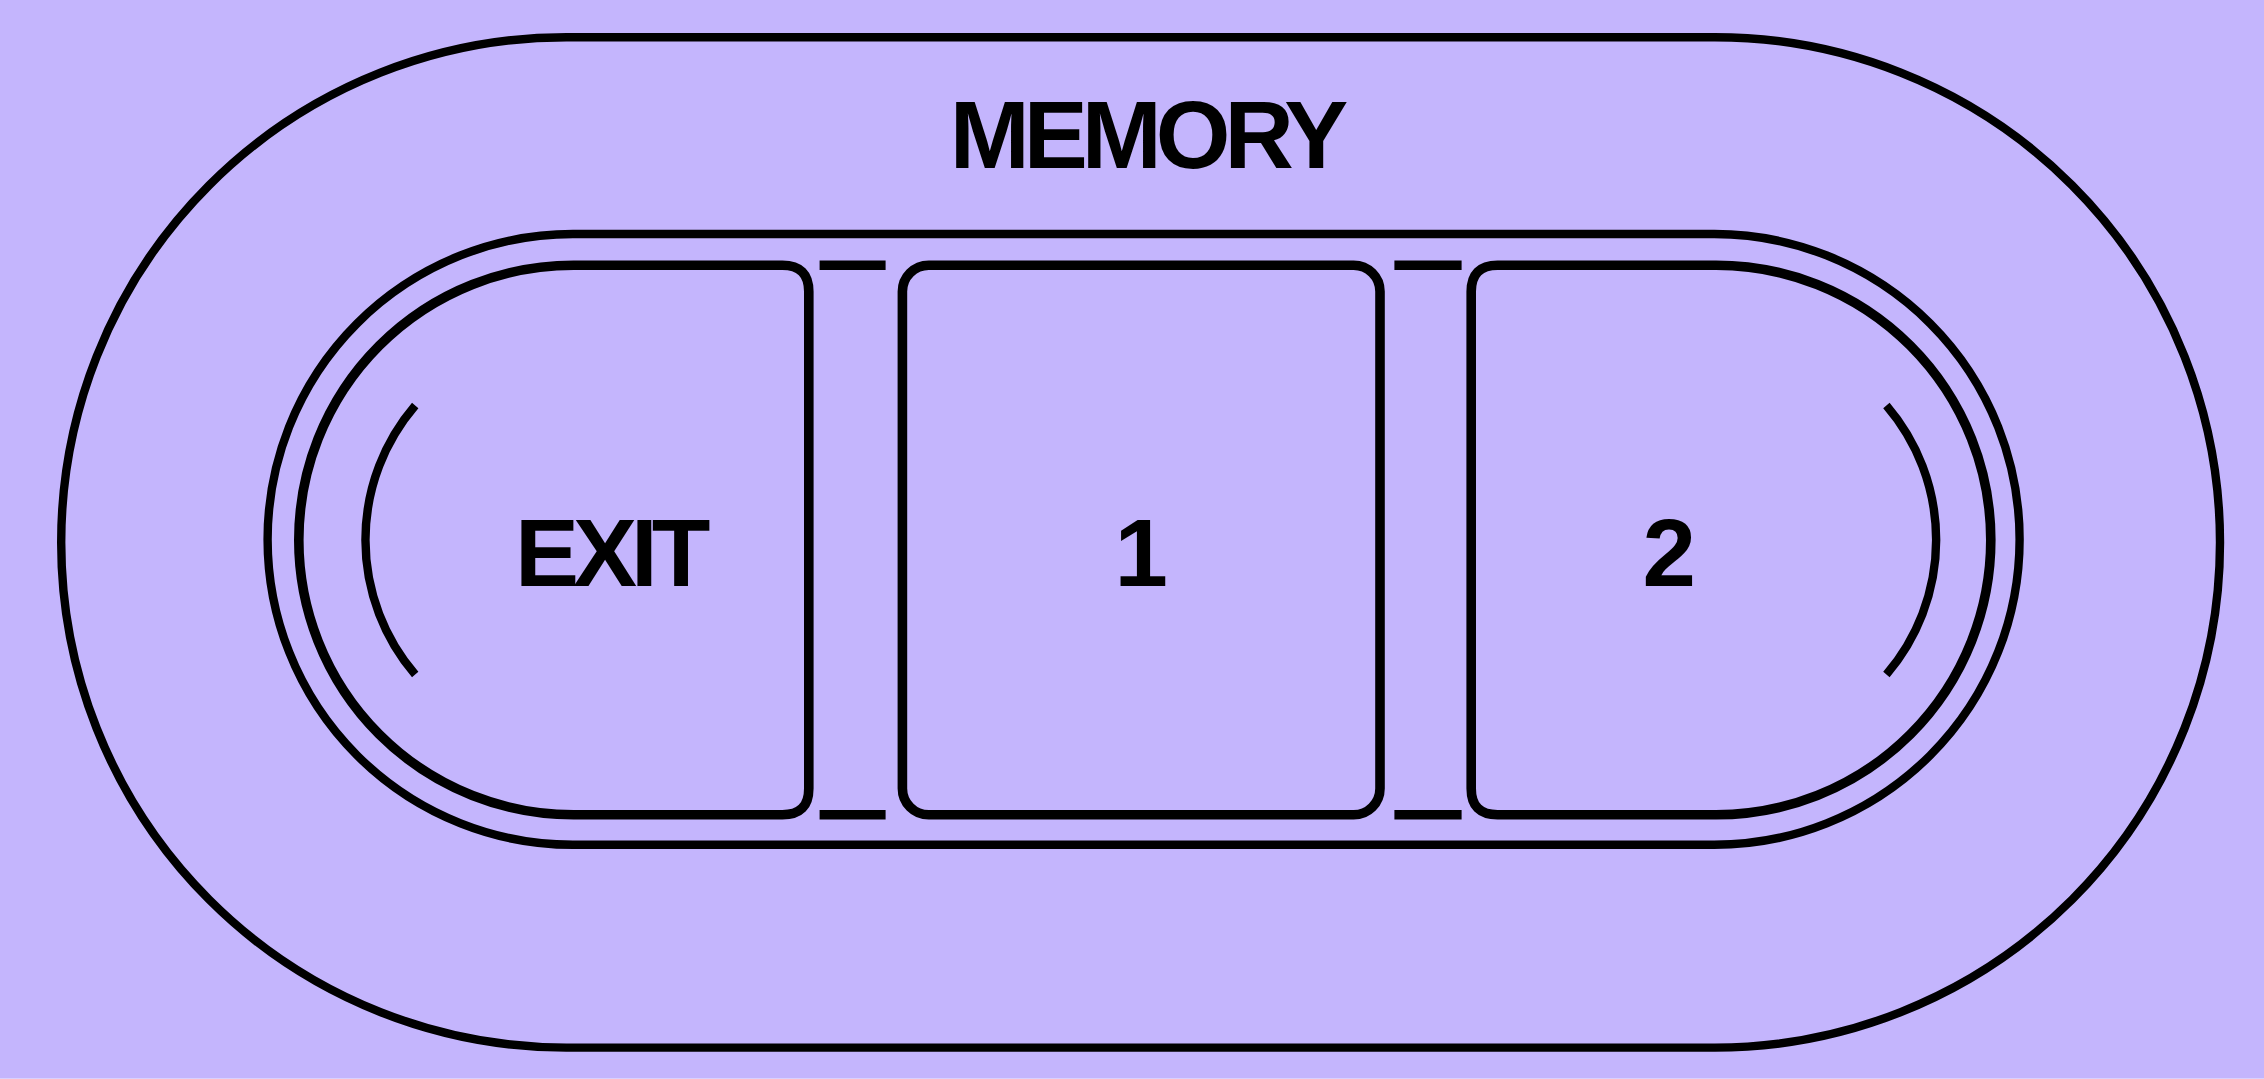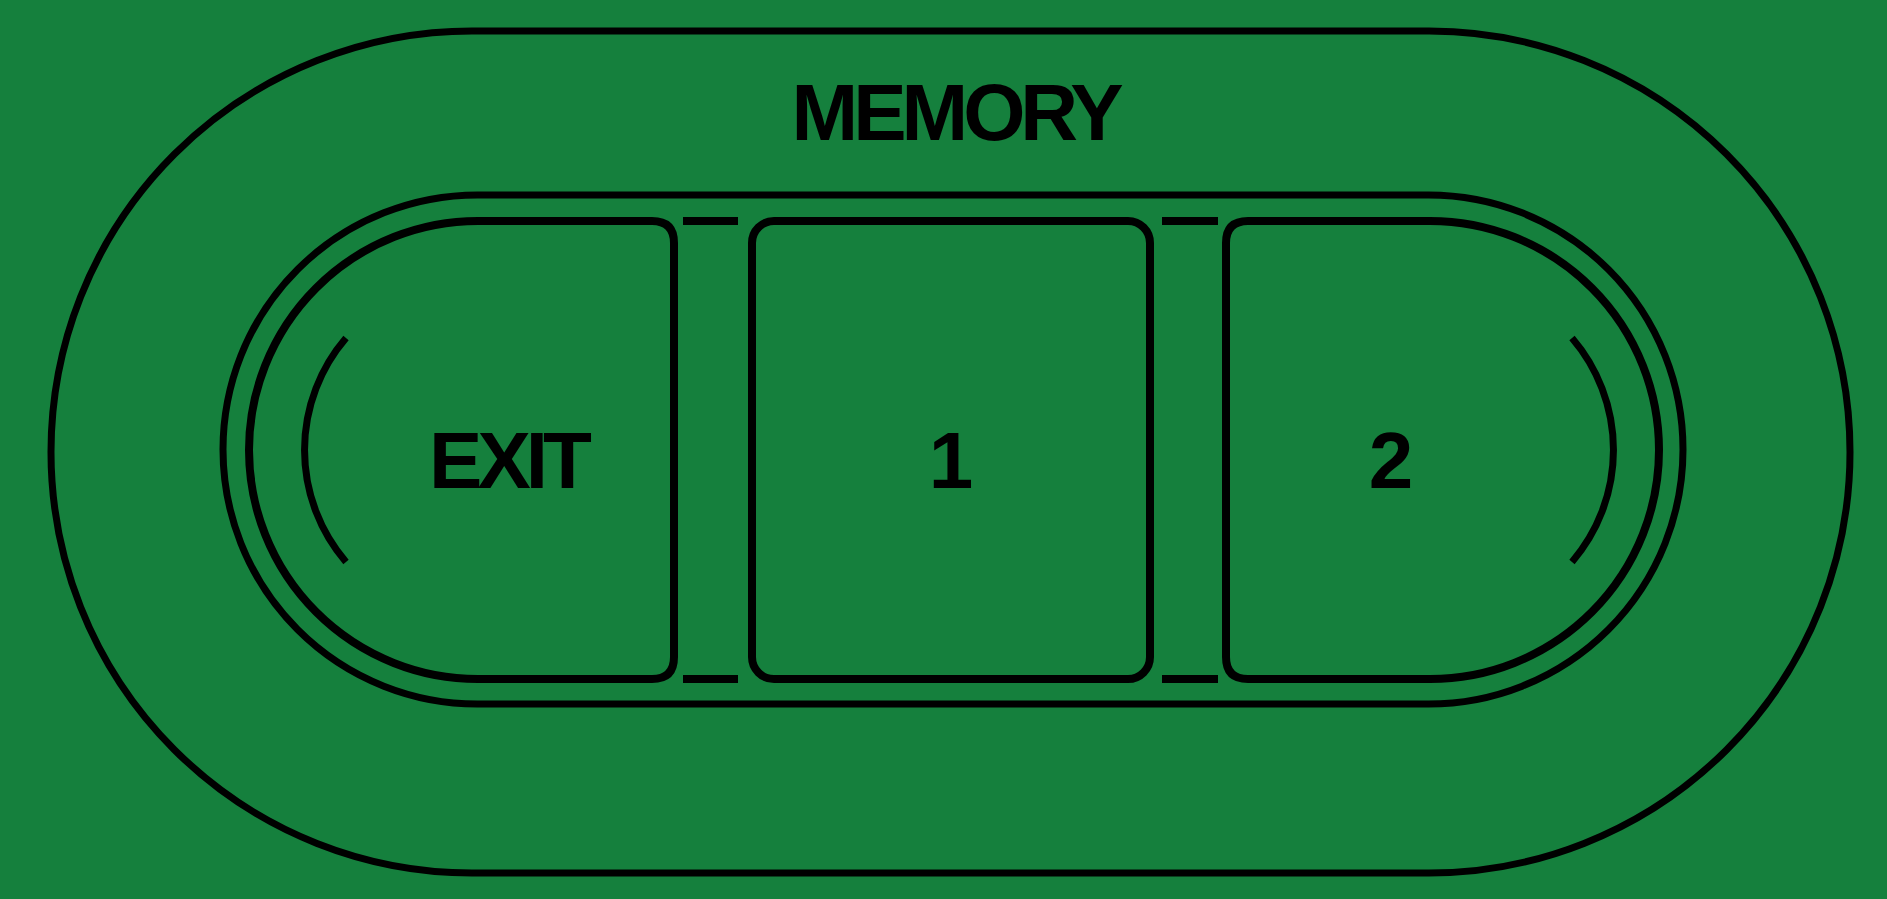--- a/index.html
+++ b/index.html
@@ -4,21 +4,21 @@
 <style>
   html, body {
     margin: 0;
     padding: 0;
     background: #ffffff;
   }
   .stage {
     position: relative;
     width: 1887px;
     height: 899px;
-    background: #15803d;
+    background: #c4b5fd;
     overflow: hidden;
   }
   svg { display: block; }
   .ln {
     fill: none;
     stroke: #000000;
     stroke-linecap: butt;
     stroke-linejoin: round;
   }
   .w7 { stroke-width: 7; }

